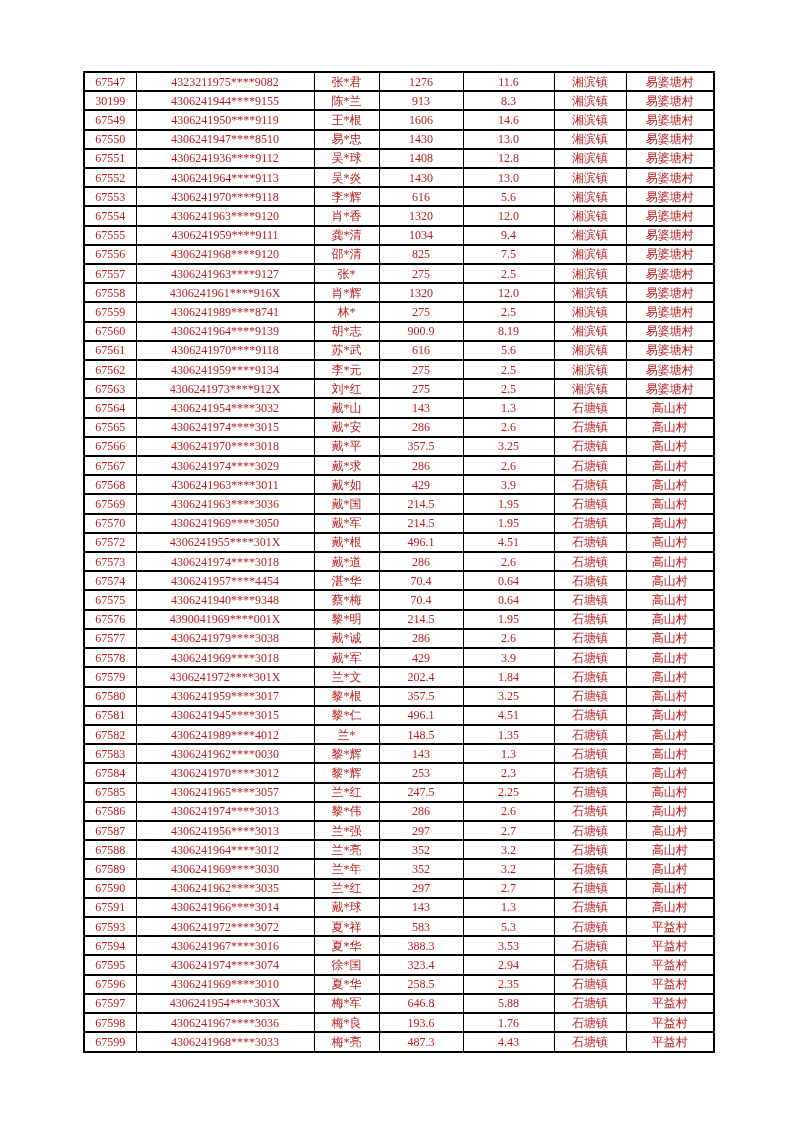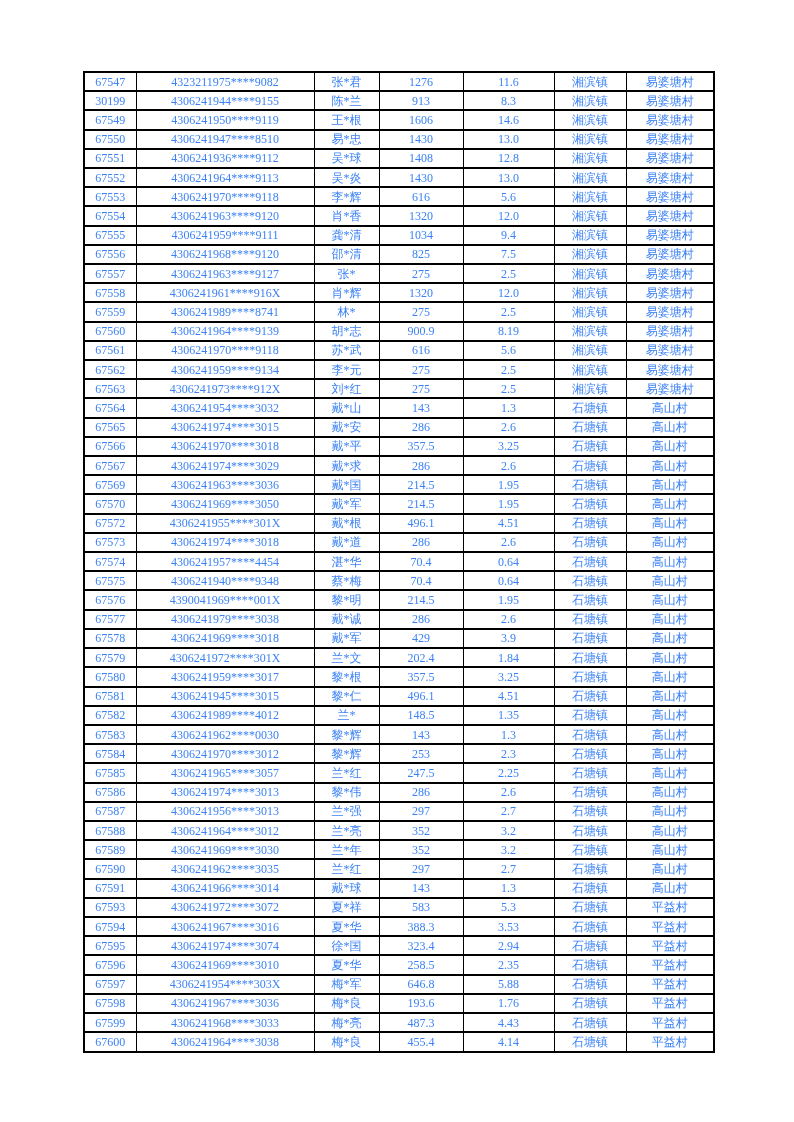--- a/index.html
+++ b/index.html
@@ -18,21 +18,21 @@
     position: absolute;
     left: 83px;
     top: 71px;
     width: 630px;
     height: 982px;
     border-collapse: collapse;
     table-layout: fixed;
     border: 2px solid #000000;
     font-family: "Liberation Serif", "DejaVu Serif", serif;
     font-size: 12px;
-    color: #3b82f6;
+    color: #b91c1c;
   }
   .doc-table td {
     border-top: 2px solid #000000;
     border-bottom: 2px solid #000000;
     border-left: 1px solid #000000;
     border-right: 1px solid #000000;
     text-align: center;
     vertical-align: middle;
     padding: 0;
     overflow: hidden;
@@ -241,20 +241,29 @@
         <tr>
           <td>67567</td>
           <td>4306241974****3029</td>
           <td>戴*求</td>
           <td>286</td>
           <td>2.6</td>
           <td>石塘镇</td>
           <td>高山村</td>
         </tr>
         <tr>
+          <td>67568</td>
+          <td>4306241963****3011</td>
+          <td>戴*如</td>
+          <td>429</td>
+          <td>3.9</td>
+          <td>石塘镇</td>
+          <td>高山村</td>
+        </tr>
+        <tr>
           <td>67569</td>
           <td>4306241963****3036</td>
           <td>戴*国</td>
           <td>214.5</td>
           <td>1.95</td>
           <td>石塘镇</td>
           <td>高山村</td>
         </tr>
         <tr>
           <td>67570</td>
@@ -501,24 +510,15 @@
         </tr>
         <tr>
           <td>67599</td>
           <td>4306241968****3033</td>
           <td>梅*亮</td>
           <td>487.3</td>
           <td>4.43</td>
           <td>石塘镇</td>
           <td>平益村</td>
         </tr>
-        <tr>
-          <td>67600</td>
-          <td>4306241964****3038</td>
-          <td>梅*良</td>
-          <td>455.4</td>
-          <td>4.14</td>
-          <td>石塘镇</td>
-          <td>平益村</td>
-        </tr>
       </tbody>
   </table>
 </div>
 
 </body></html>

